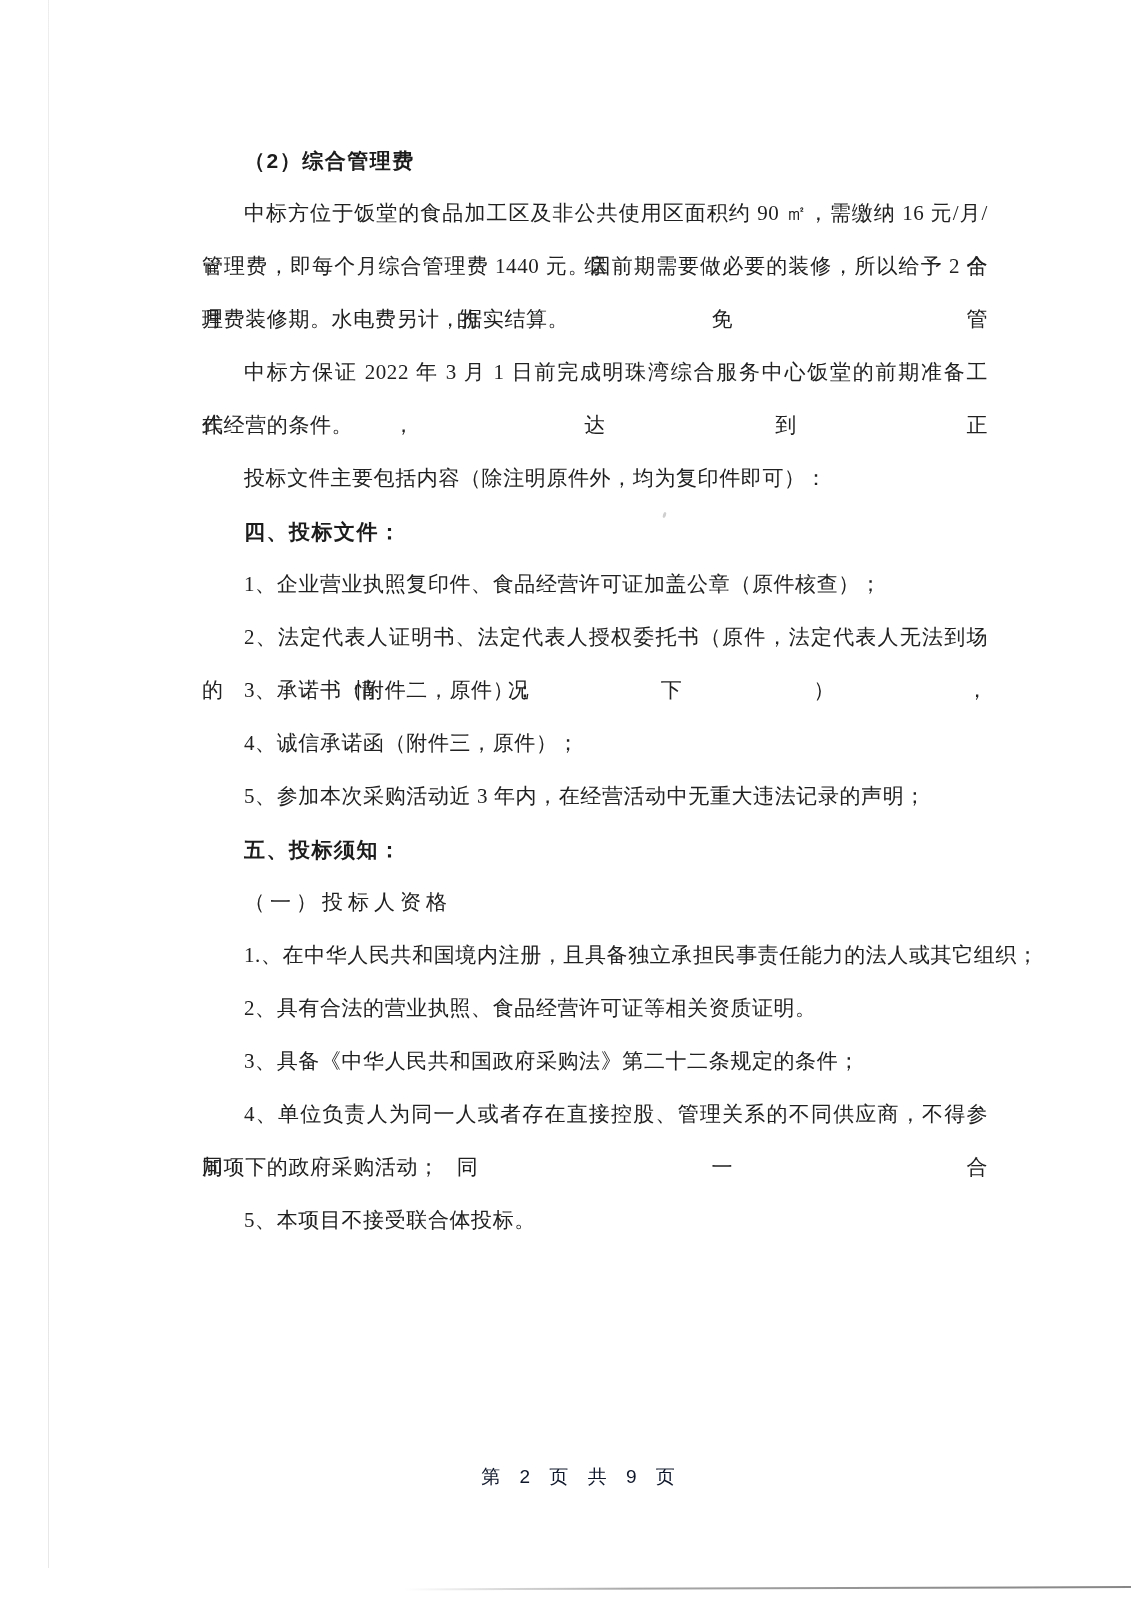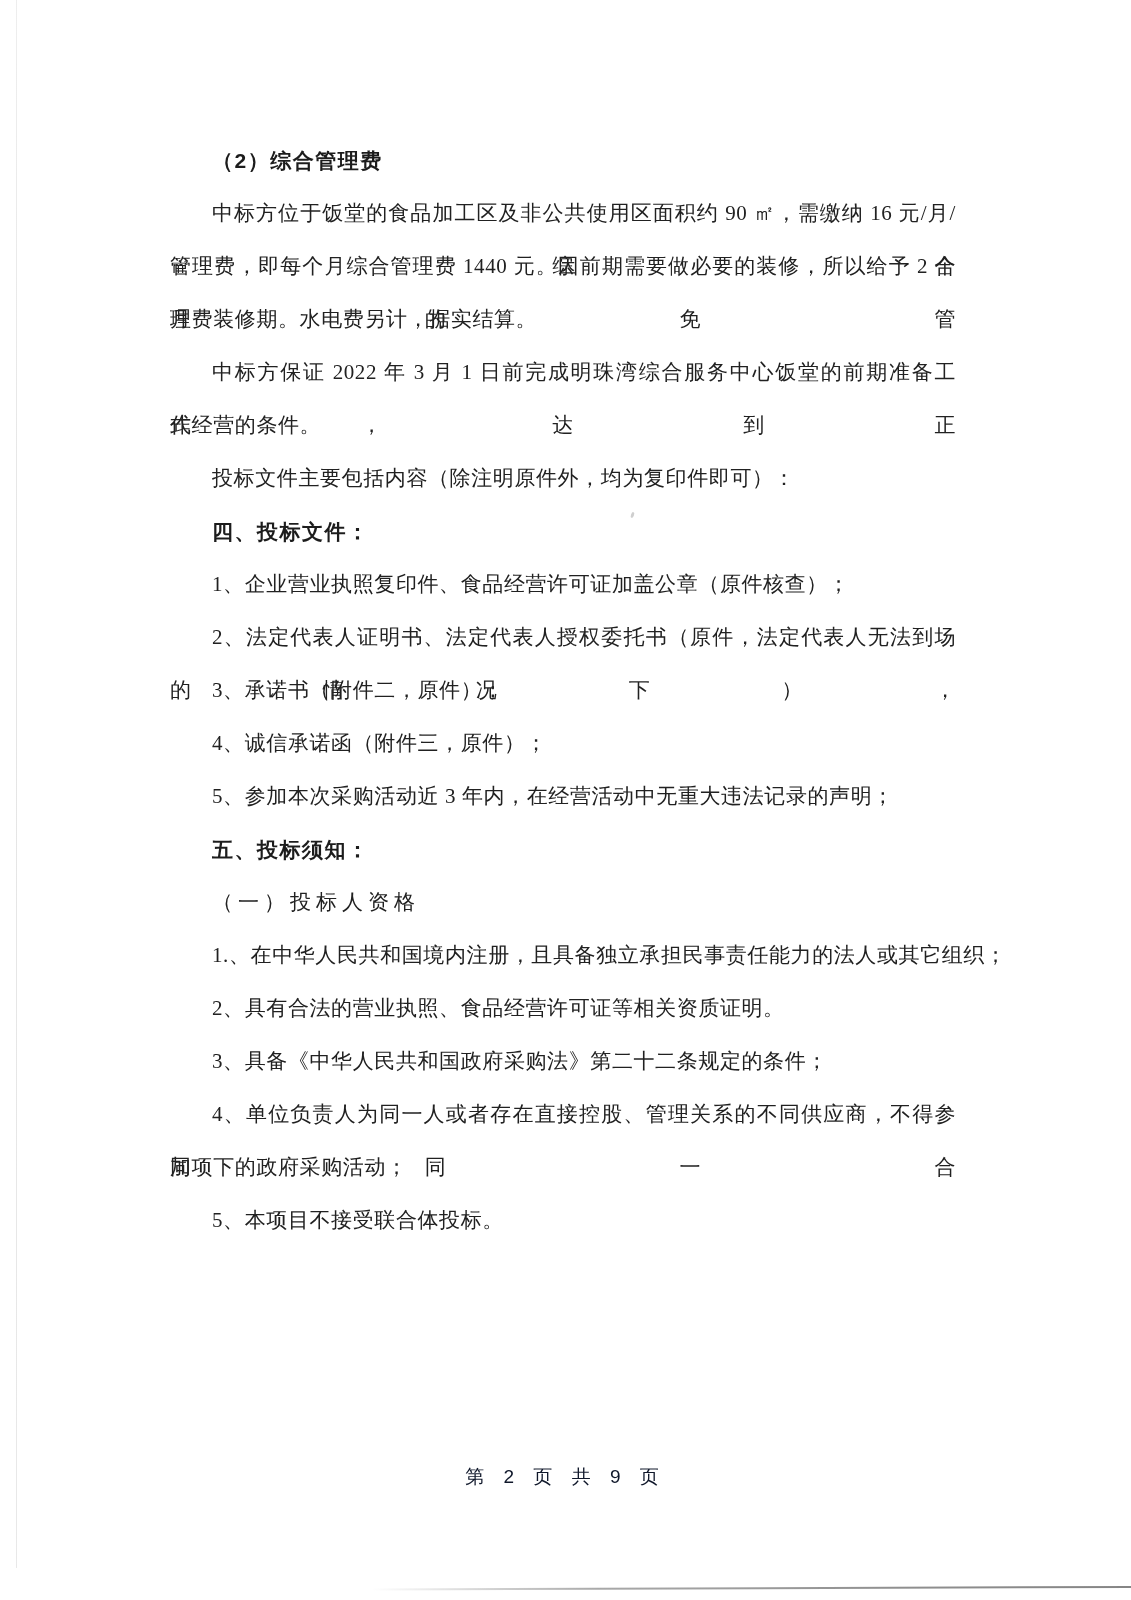--- a/index.html
+++ b/index.html
@@ -11,20 +11,21 @@
     height: 1600px;
     position: relative;
     background: #ffffff;
     overflow: hidden;
     font-family: "Liberation Serif", "DejaVu Serif", serif;
     color: #212121;
   }
   .page {
     position: absolute;
     inset: 0;
+    margin-left: 32px;
   }
   
   .edge-line {
     position: absolute;
     left: 16px;
     top: 0;
     width: 1px;
     height: 1568px;
     background: linear-gradient(to bottom, #ececec 0%, #e2e2e2 40%, #e6e6e6 100%);
     opacity: 0.9;

